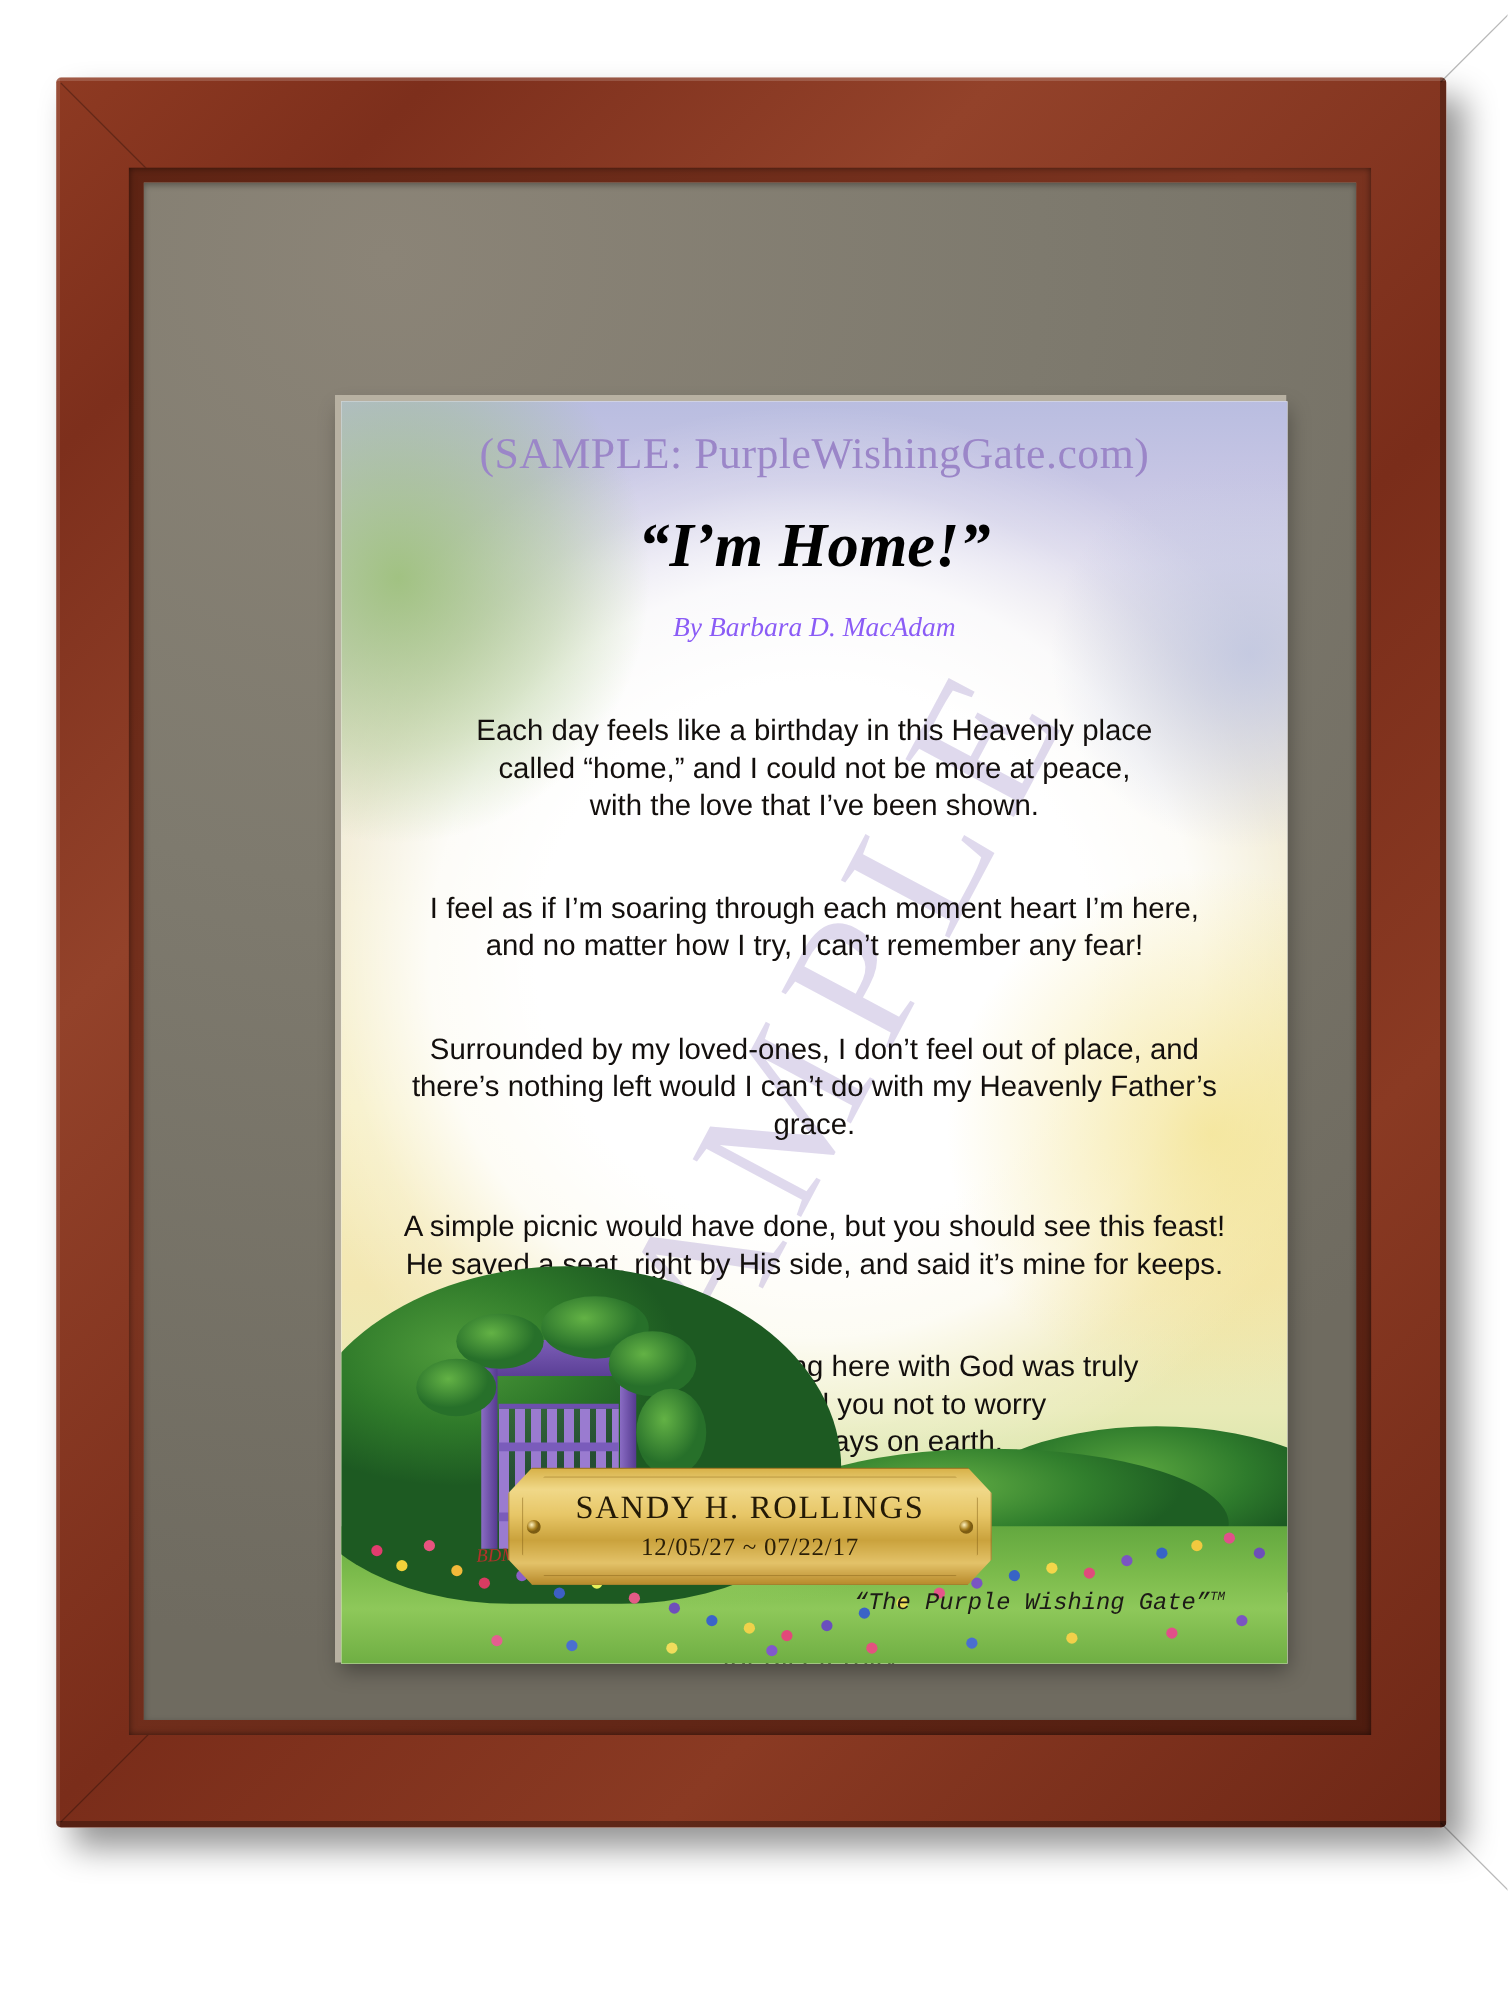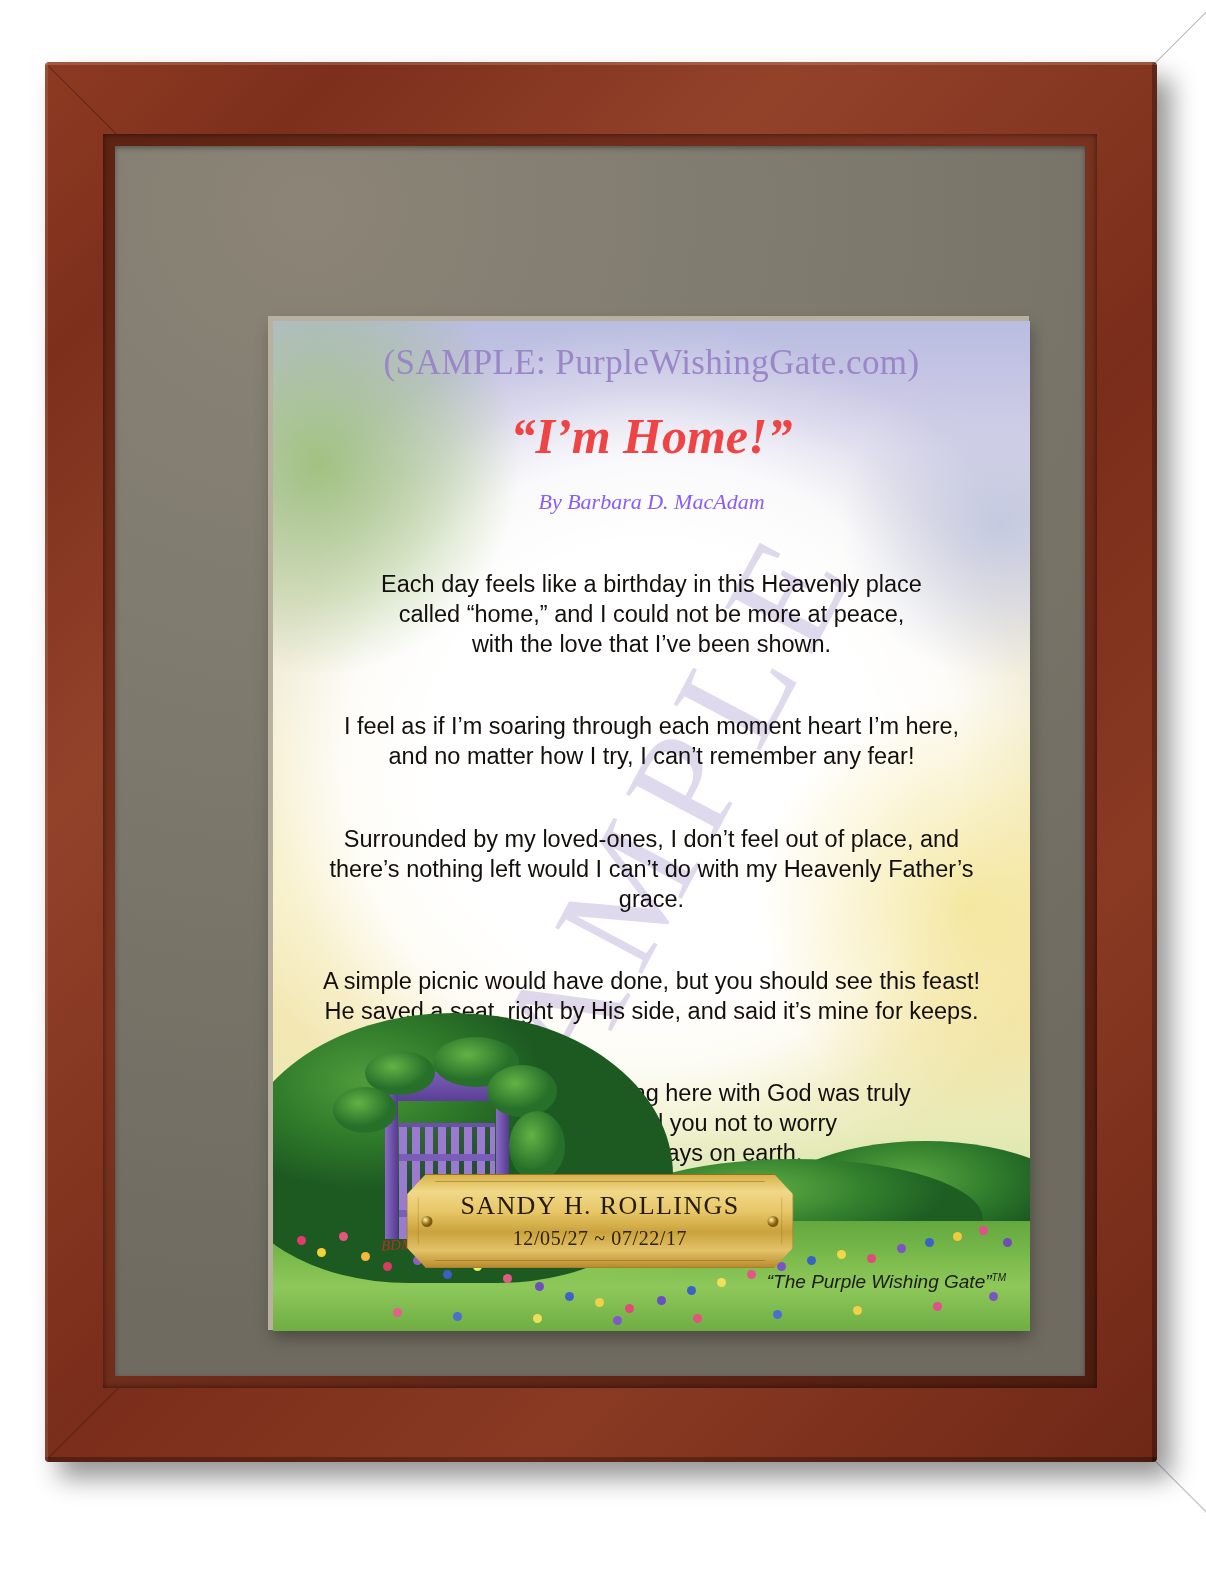--- a/index.html
+++ b/index.html
@@ -139,21 +139,21 @@
   }
 
   .poem-title {
     position: absolute;
     left: 0; right: 0;
     top: 86px;
     text-align: center;
     font-size: 50px;
     font-style: italic;
     font-weight: 700;
-    color: #ef4444;
+    color: #000000;
     font-family: "Liberation Serif", serif;
   }
   .poem-author {
     position: absolute;
     left: 0; right: 0;
     top: 168px;
     text-align: center;
     font-size: 22px;
     font-style: italic;
     color: #8b5cf6;
@@ -279,23 +279,23 @@
     left: 108px;
     bottom: 78px;
     font-family: "Liberation Serif", serif;
     font-style: italic;
     font-size: 15px;
     color: #b4322a;
     transform: rotate(-2deg);
   }
   .art-caption {
     position: absolute;
-    right: 24px;
+    right: 50px;
     bottom: 38px;
-    font-family: Liberation Sans, sans-serif;
+    font-family: Liberation Mono, monospace;
     font-style: italic;
     font-size: 19px;
     color: #1d1a17;
     white-space: nowrap;
   }
   .art-caption .tm {
     font-size: 10px;
     vertical-align: super;
   }
 

